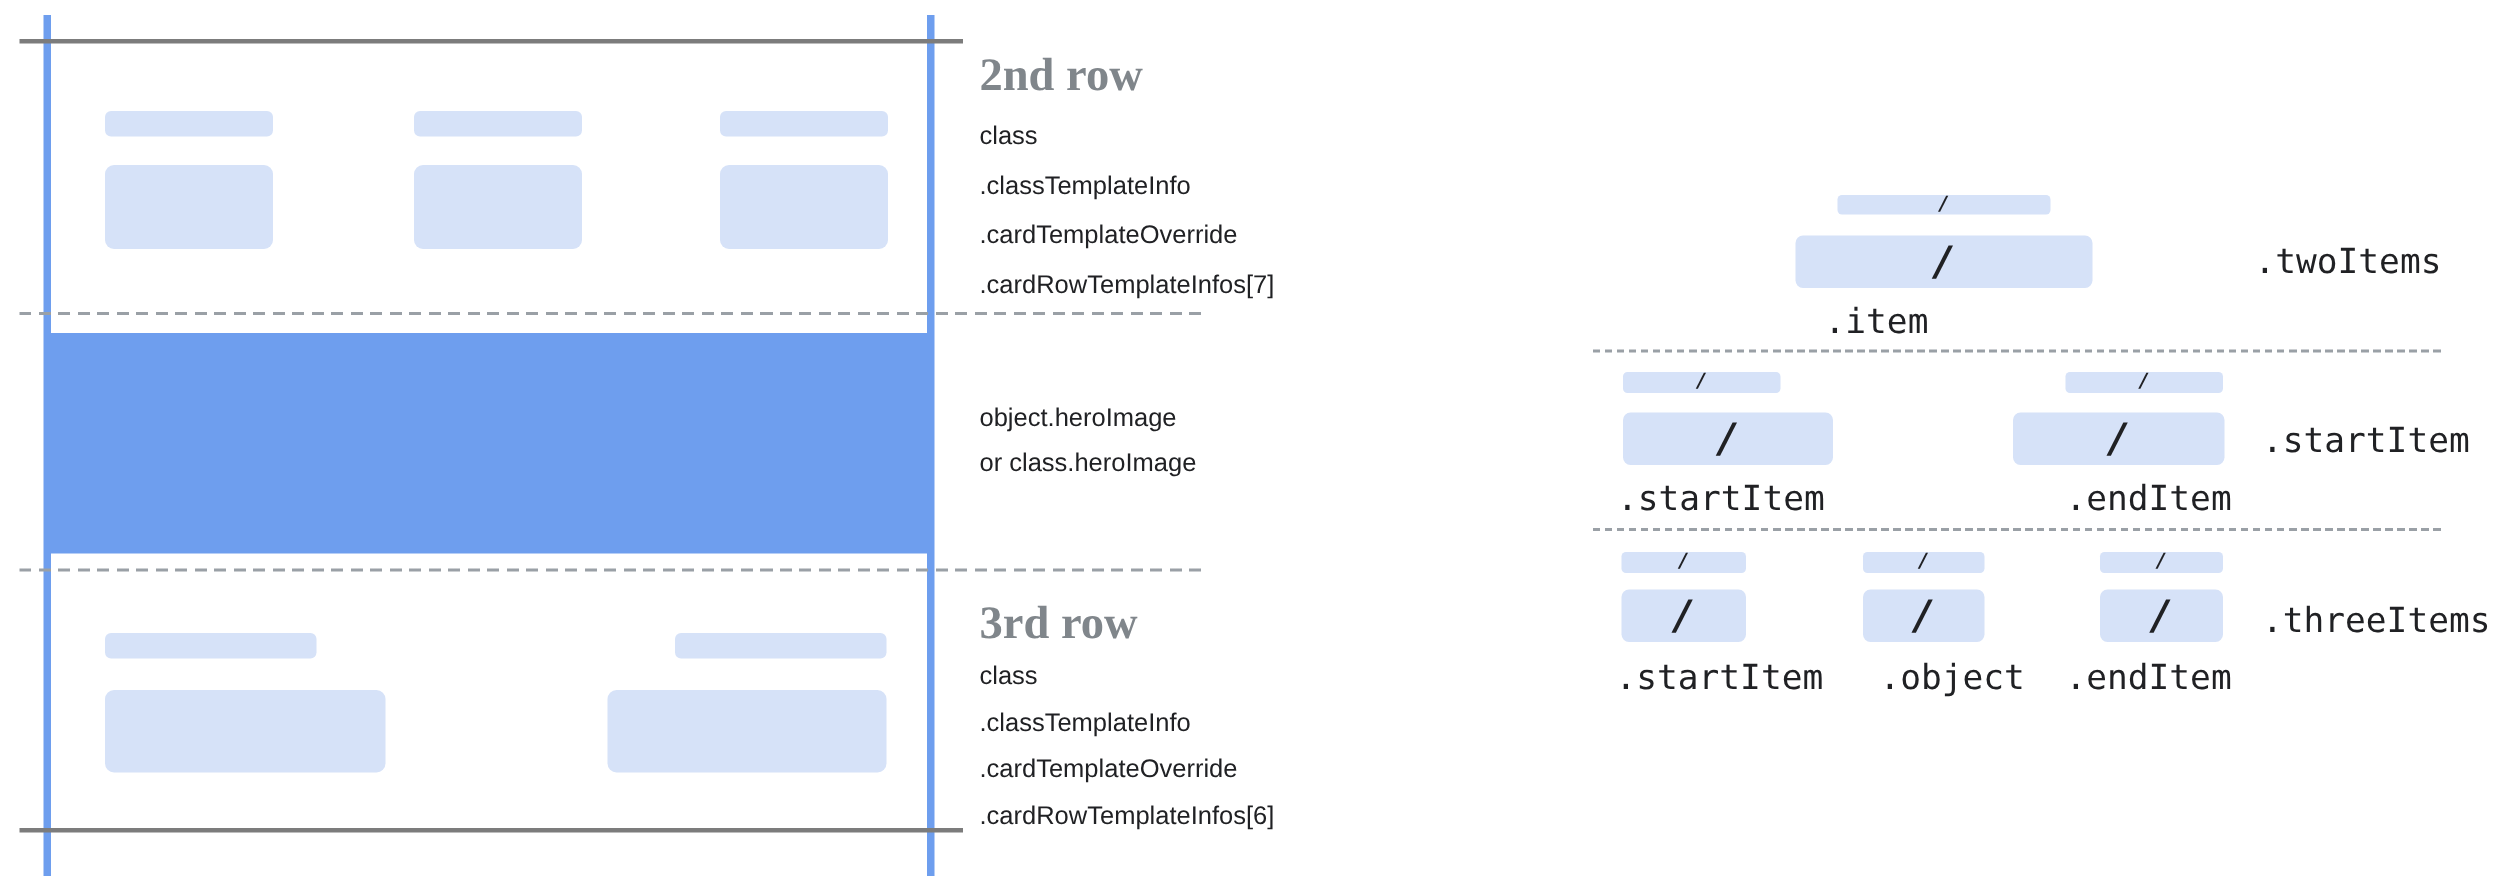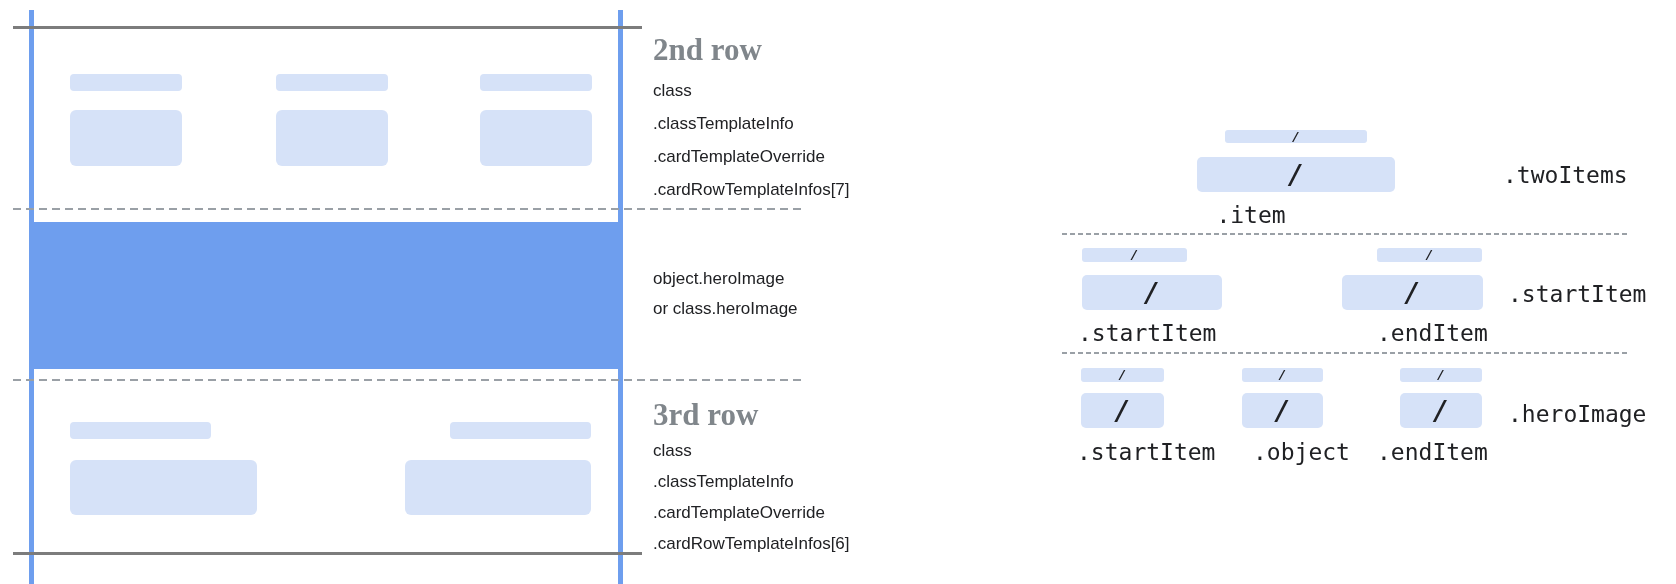--- a/index.html
+++ b/index.html
@@ -135,15 +135,15 @@
   </div>
   <div class="abs bar sm" style="left:1400px;top:368px;width:82px;height:14px;">
     <span class="slash s">/</span>
   </div>
   <div class="abs bar lg" style="left:1400px;top:393px;width:82px;height:35px;">
     <span class="slash l">/</span>
   </div>
   <div class="abs mlabel" style="left:1077px;top:439px;">.startItem</div>
   <div class="abs mlabel" style="left:1253px;top:439px;">.object</div>
   <div class="abs mlabel" style="left:1377px;top:439px;">.endItem</div>
-  <div class="abs mlabel" style="left:1508px;top:401px;">.heroImage</div>
+  <div class="abs mlabel" style="left:1508px;top:401px;">.threeItems</div>
 
 </div>
 
 </body></html>

